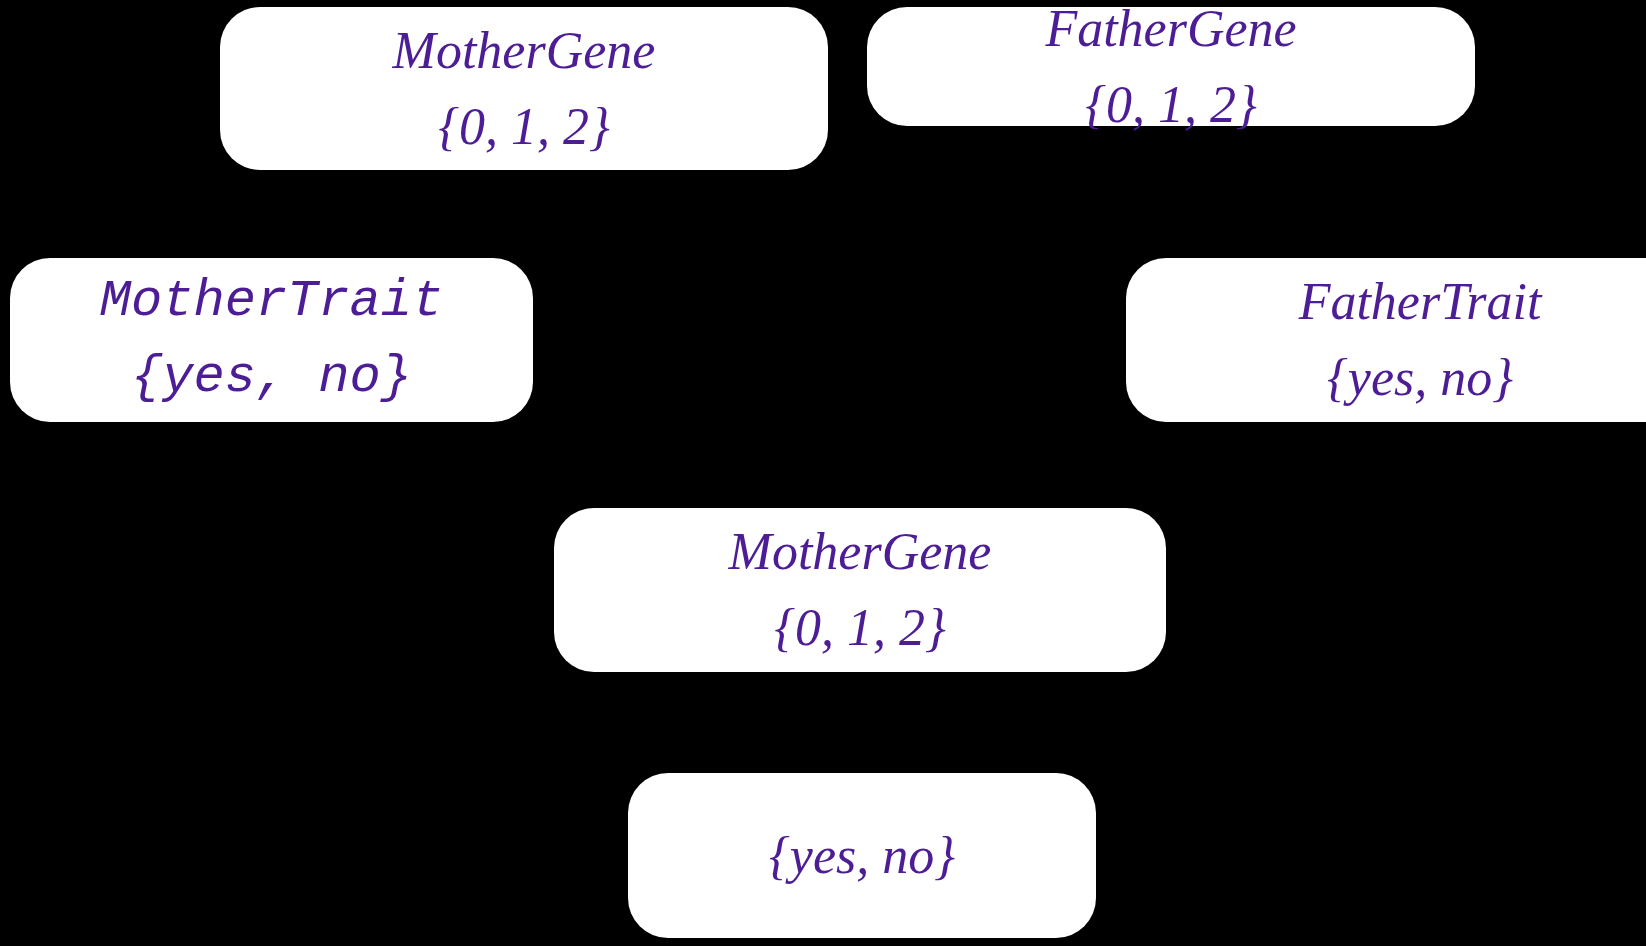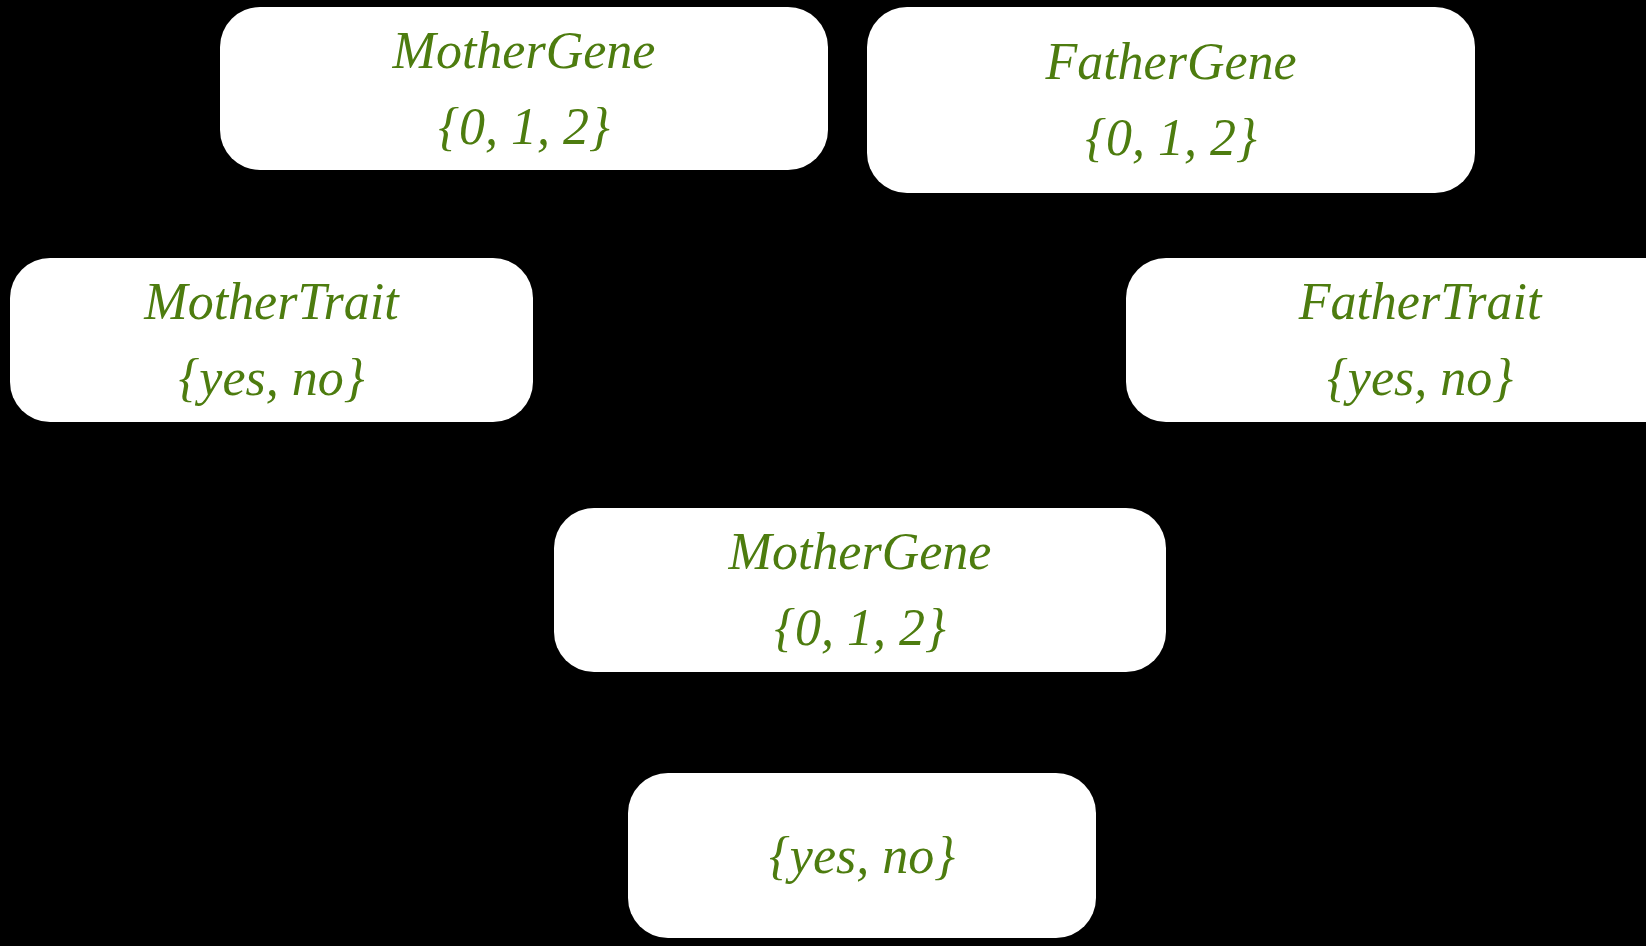--- a/index.html
+++ b/index.html
@@ -12,37 +12,37 @@
     width: 1646px;
     height: 946px;
     background: #000000;
     overflow: hidden;
     font-family: "Liberation Serif", serif;
   }
   .node {
     position: absolute;
     background: #ffffff;
     border-radius: 40px;
-    color: #4d7c0f;
+    color: #4c1d95;
     display: flex;
     flex-direction: column;
     align-items: center;
     justify-content: center;
     font-style: italic;
     font-size: 52px;
     line-height: 76px;
   }
   .node .node-label,
   .node .node-domain {
     white-space: nowrap;
   }
   
   .pos-mother-gene  { left: 220px;  top: 7px;   width: 608px; height: 163px; }
-  .pos-father-gene  { left: 867px;  top: 7px;   width: 608px; height: 186px; }
-  .pos-mother-trait { left: 10px;   top: 258px; width: 523px; height: 164px; }
+  .pos-father-gene  { left: 867px;  top: 7px;   width: 608px; height: 119px; }
+  .pos-mother-trait { left: 10px;   top: 258px; width: 523px; height: 164px; font-family: Liberation Mono, monospace; }
   .pos-father-trait { left: 1126px; top: 258px; width: 588px; height: 164px; }
   .pos-child-gene   { left: 554px;  top: 508px; width: 612px; height: 164px; }
   .pos-child-trait  { left: 628px;  top: 773px; width: 468px; height: 165px; }
 </style>
 </head>
 <body>
 
 <div class="canvas">
 
   <div class="node pos-mother-gene">

